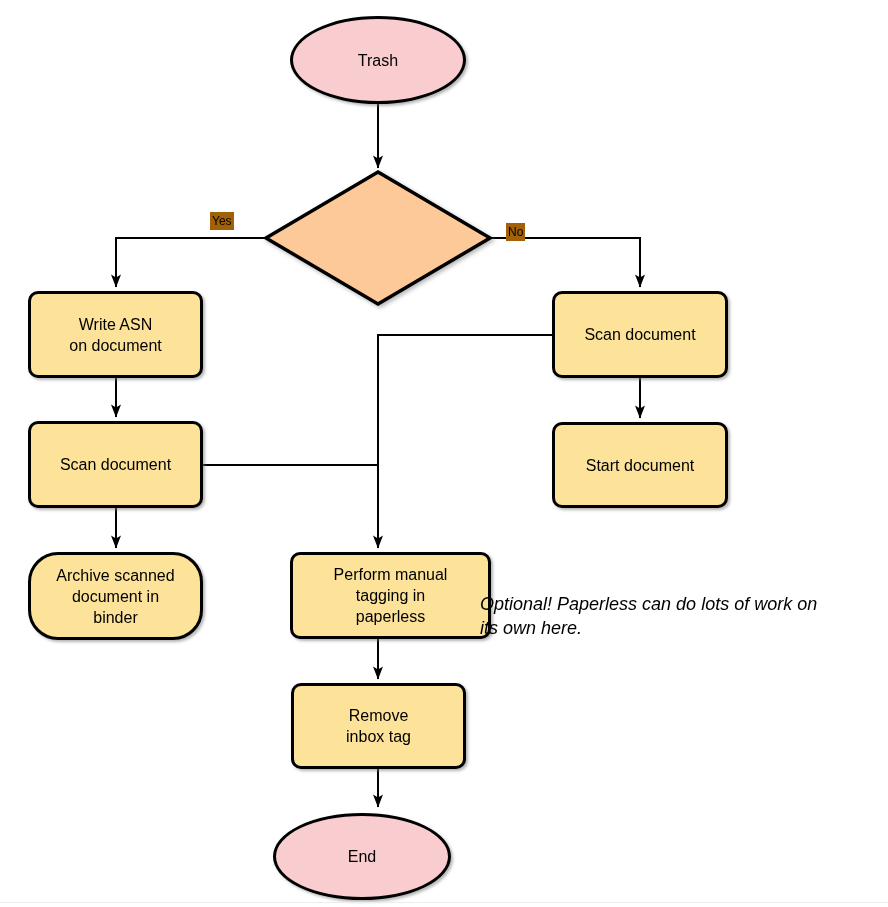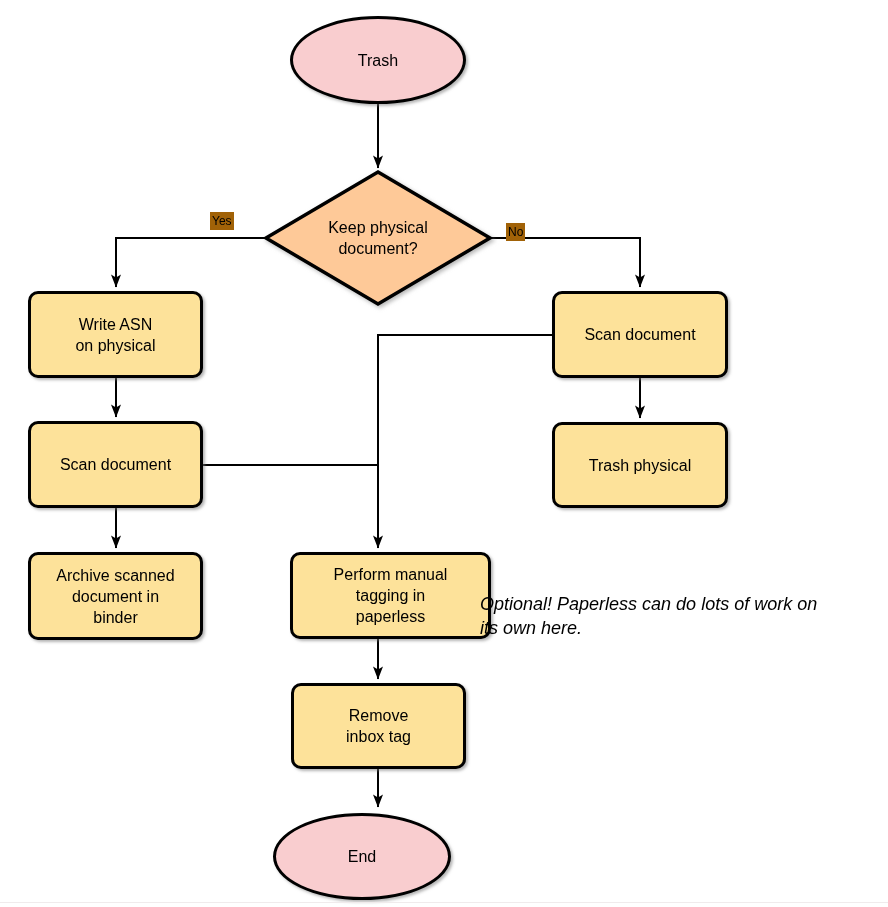--- a/index.html
+++ b/index.html
@@ -108,39 +108,37 @@
     <path class="edge" d="M378,639 L378,679" marker-end="url(#arrow)"></path>
     <path class="edge" d="M378,769 L378,807" marker-end="url(#arrow)"></path>
 
     <g class="decision-shape">
       <polygon class="decision-poly" points="378,172 490,238 378,304 266,238"></polygon>
     </g>
   </svg>
 
   <div class="node terminator" style="left:290px; top:16px; width:176px; height:88px;">Trash</div>
 
-  <div class="decision-label" style="left:266px; top:172px; width:224px; height:132px;">Keep physical
-document?</div>
 
   <div class="edge-label" style="left:210px; top:212px;">Yes</div>
 
   <div class="edge-label" style="left:506px; top:212px;margin-top:11px;">No</div>
 
   <div class="node process" style="left:28px; top:291px; width:175px; height:87px;">Write ASN
-on physical</div>
+on document</div>
 
   <div class="node process" style="left:28px; top:421px; width:175px; height:87px;">Scan document</div>
 
-  <div class="node process" style="left:28px; top:552px; width:175px; height:88px;">Archive scanned
+  <div class="node process" style="left:28px; top:552px; width:175px; height:88px;border-radius:30px;">Archive scanned
 document in
 binder</div>
 
   <div class="node process" style="left:552px; top:291px; width:176px; height:87px;">Scan document</div>
 
-  <div class="node process" style="left:552px; top:422px; width:176px; height:86px;">Trash physical</div>
+  <div class="node process" style="left:552px; top:422px; width:176px; height:86px;">Start document</div>
 
   <div class="node process" style="left:290px; top:552px; width:201px; height:87px;">Perform manual
 tagging in
 paperless</div>
 
   <div class="annotation" style="left:480px; top:592px; width:410px;">Optional! Paperless can do lots of work on
 its own here.</div>
 
   <div class="node process" style="left:291px; top:683px; width:175px; height:86px;">Remove
 inbox tag</div>

